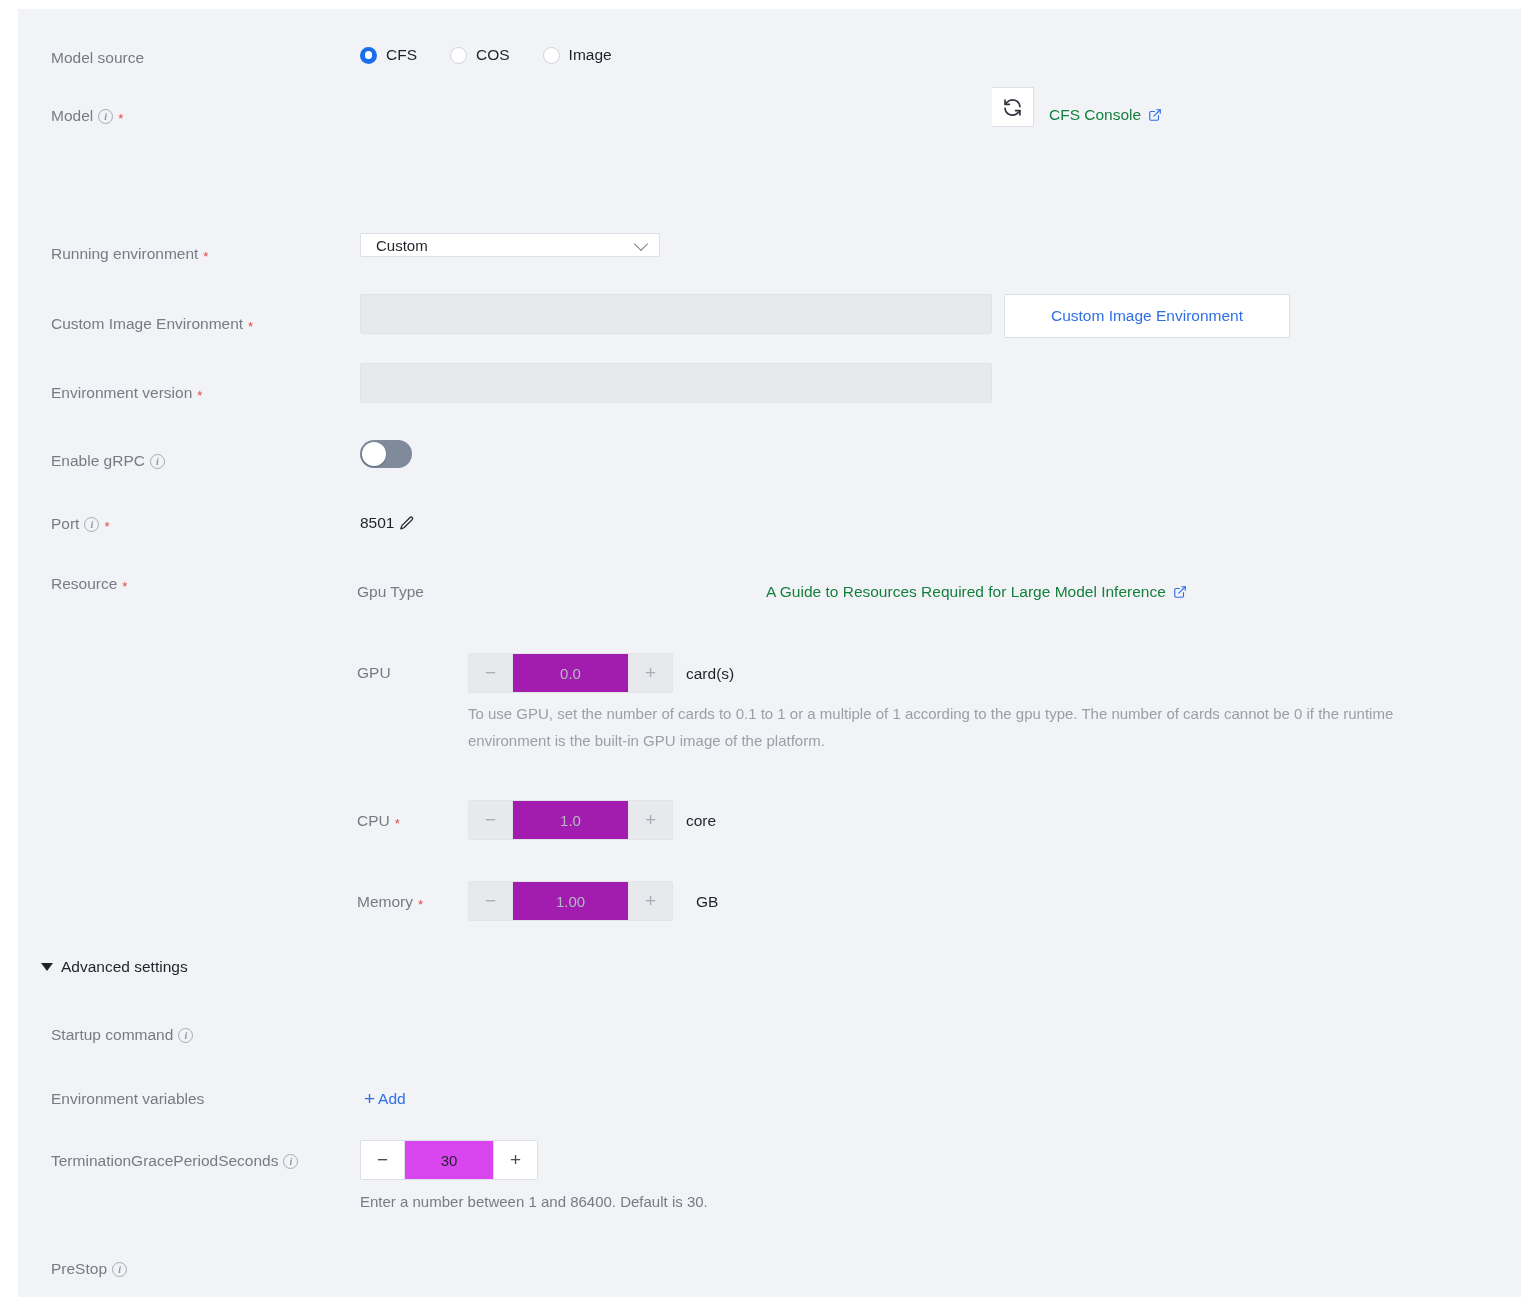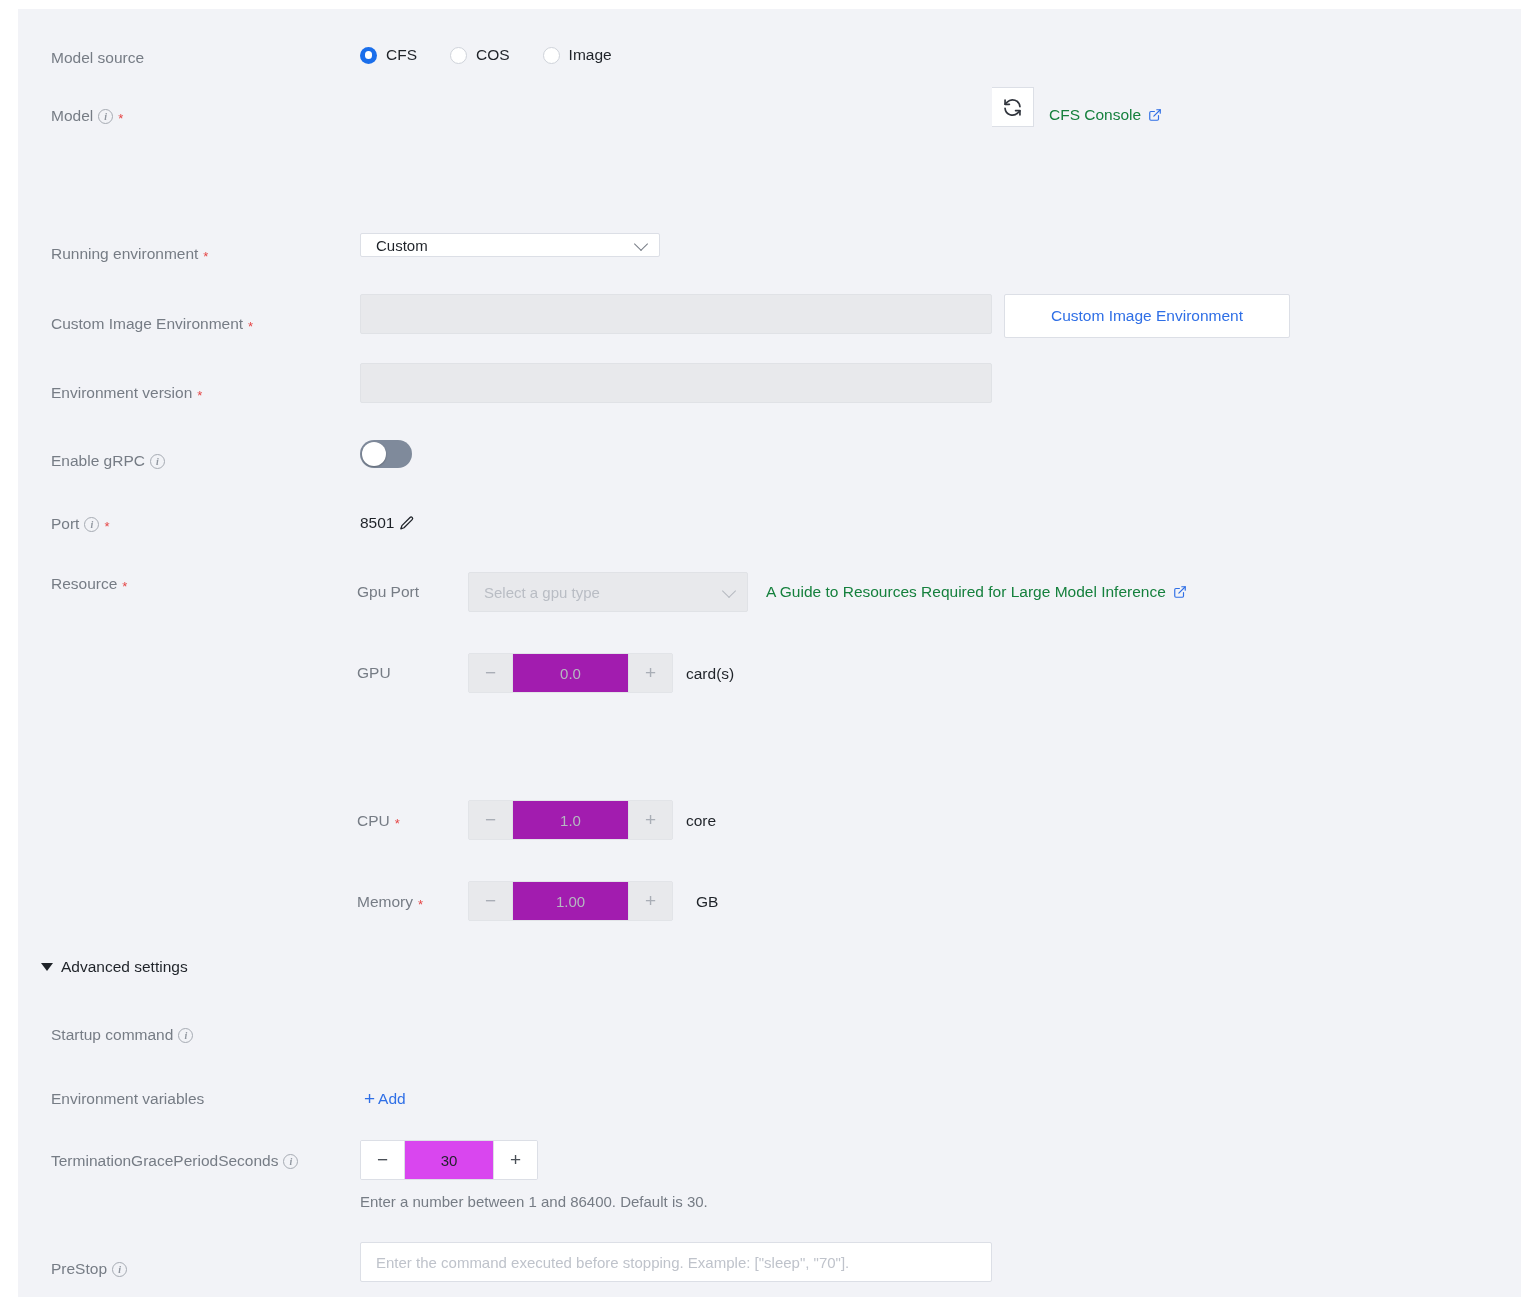--- a/index.html
+++ b/index.html
@@ -302,45 +302,42 @@
       <path d="M17 3.5a2.1 2.1 0 0 1 3 3L8.5 18 4 19.5 5.5 15 17 3.5z"></path>
     </svg>
   </div>
 
   <div class="label" style="top:566px;">
     <span>Resource</span>
     <span class="req">*</span>
   </div>
 
   <div class="label" style="left:339px; top:574px; color:#767c85;">
-    <span>Gpu Port</span>
-  </div>
-  <div class="inp disabled" style="left:450px; top:563px; width:280px; height:40px;">
-    <span class="ph">Select a gpu type</span>
-    <span class="sel-caret light"></span>
+    <span>Gpu Type</span>
   </div>
   <div class="link" style="left:748px; top:574px;">
     <span>A Guide to Resources Required for Large Model Inference</span>
     <svg width="14" height="14" viewBox="0 0 24 24" fill="none" stroke="#2f6fe6" stroke-width="2" stroke-linecap="round" stroke-linejoin="round">
       <path d="M18 13v6a2 2 0 0 1-2 2H5a2 2 0 0 1-2-2V8a2 2 0 0 1 2-2h6"></path>
       <polyline points="15 3 21 3 21 9"></polyline>
       <line x1="10" y1="14" x2="21" y2="3"></line>
     </svg>
   </div>
 
   <div class="label" style="left:339px; top:655px;">
     <span>GPU</span>
   </div>
   <div class="stepper disabled" style="left:450px; top:644px; width:205px;">
     <div class="sbtn">−</div>
     <div class="sval">0.0</div>
     <div class="sbtn">+</div>
   </div>
   <div class="unit" style="left:668px; top:656px;">card(s)</div>
 
+  <div class="helptext" style="left:450px; top:691px; width:945px;">To use GPU, set the number of cards to 0.1 to 1 or a multiple of 1 according to the gpu type. The number of cards cannot be 0 if the runtime environment is the built-in GPU image of the platform.</div>
 
   <div class="label" style="left:339px; top:803px;">
     <span>CPU</span>
     <span class="req">*</span>
   </div>
   <div class="stepper disabled" style="left:450px; top:791px; width:205px;">
     <div class="sbtn">−</div>
     <div class="sval">1.0</div>
     <div class="sbtn">+</div>
   </div>
@@ -383,17 +380,14 @@
     <div class="sbtn">−</div>
     <div class="sval">30</div>
     <div class="sbtn">+</div>
   </div>
   <div class="helptext dark" style="left:342px; top:1179px; width:900px;">Enter a number between 1 and 86400. Default is 30.</div>
 
   <div class="label" style="top:1251px;">
     <span>PreStop</span>
     <span class="info-icon">i</span>
   </div>
-  <div class="inp" style="left:342px; top:1233px; width:632px; height:40px;">
-    <span class="ph">Enter the command executed before stopping. Example: ["sleep", "70"].</span>
-  </div>
 
 </div>
 
 </body></html>

